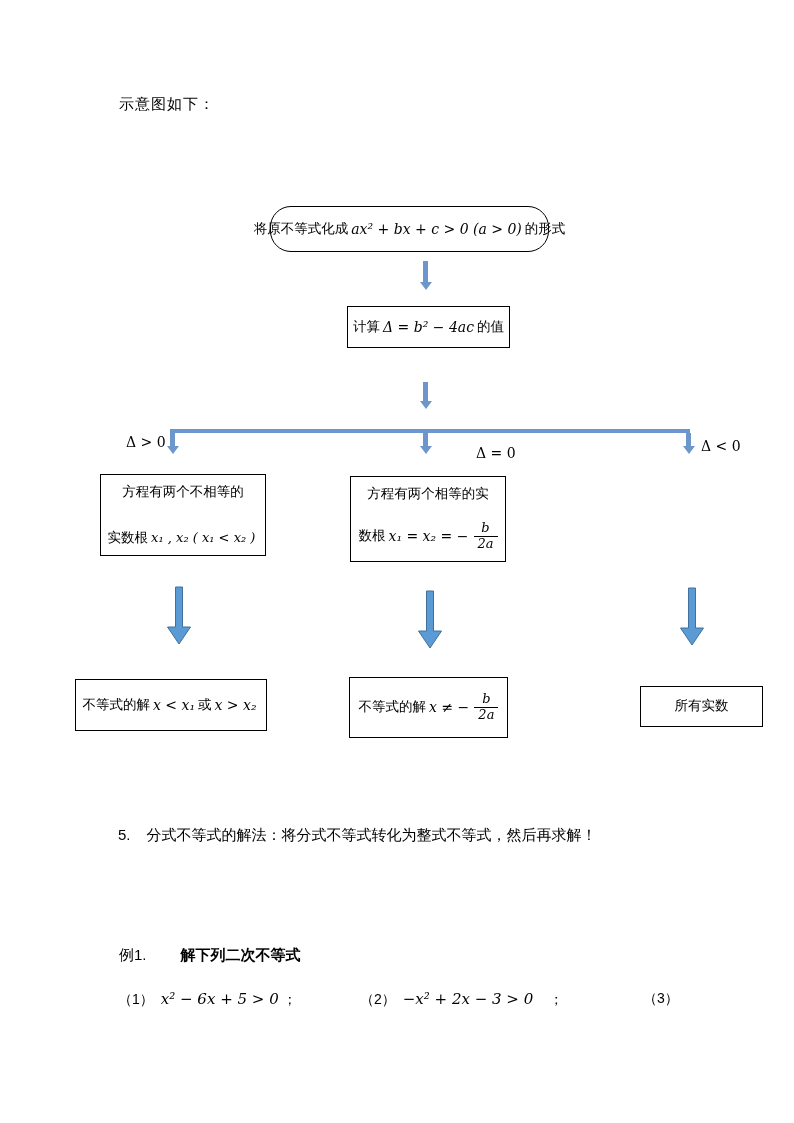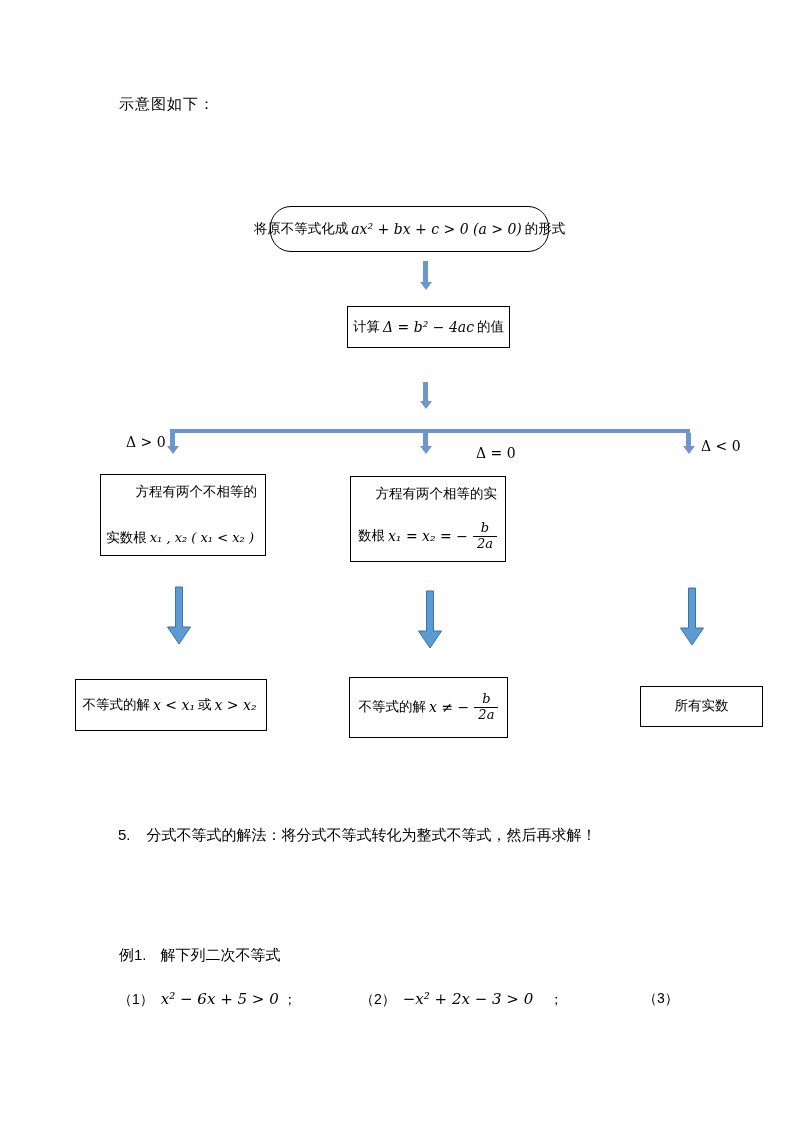--- a/index.html
+++ b/index.html
@@ -8,21 +8,21 @@
     font-family:"Liberation Sans",sans-serif;color:#000;
   }
   .abs{position:absolute;}
   .txt{font-size:15px;letter-spacing:1px;}
   
   .fbox{
     position:absolute;border:1px solid #000;background:#fff;
     display:flex;align-items:center;justify-content:center;
     font-size:13.5px;line-height:1.2;white-space:nowrap;
   }
-  .fbox.two-line{flex-direction:column;align-items:flex-end;justify-content:space-between;padding:9px 8px;box-sizing:border-box;}
+  .fbox.two-line{flex-direction:column;align-items:center;justify-content:space-between;padding:9px 8px;box-sizing:border-box;}
   .fline{display:flex;align-items:center;white-space:nowrap;}
   
   .m{font-family:"DejaVu Serif","Liberation Serif",serif;font-style:italic;margin:0 3px;font-size:14px;}
   .lbl{font-family:"DejaVu Serif","Liberation Serif",serif;font-size:14px;white-space:nowrap;}
   .frac{display:inline-block;vertical-align:middle;text-align:center;font-family:"DejaVu Serif","Liberation Serif",serif;font-style:italic;font-size:13px;margin-left:2px;}
   .frac .num{display:block;border-bottom:1px solid #000;padding:0 4px;line-height:1.15;}
   .frac .den{display:block;line-height:1.15;padding:0 4px;}
   
   .thin-arrow{position:absolute;width:5px;background:var(--flow-arrow,#6C96CC);}
   .thin-arrow::after{
@@ -30,21 +30,21 @@
     width:0;height:0;border-left:6px solid transparent;border-right:6px solid transparent;
     border-top:8px solid var(--flow-arrow,#6C96CC);
   }
   .hline{position:absolute;background:var(--flow-arrow,#6C96CC);}
   
   .block-arrow{position:absolute;}
   .block-arrow path{fill:var(--block-arrow-fill,#5B9BD5);stroke:var(--block-arrow-border,#41719C);stroke-width:1;stroke-linejoin:round;}
   
   .note-row{position:absolute;display:flex;align-items:baseline;font-size:15px;white-space:nowrap;}
   .gap16{margin-left:16px;}
-  .gap26{margin-left:14px;}
+  .gap26{margin-left:34px;font-weight:bold;}
   .prob-math{font-family:"DejaVu Serif","Liberation Serif",serif;font-style:italic;font-size:15px;margin-left:7px;}
   .punct-near{margin-left:4px;}
   .punct-far{margin-left:16px;}
 </style>
 </head>
 <body>
 
 <div class="page">
 
   <div class="abs txt" style="left:119px;top:95px;">示意图如下：</div>

